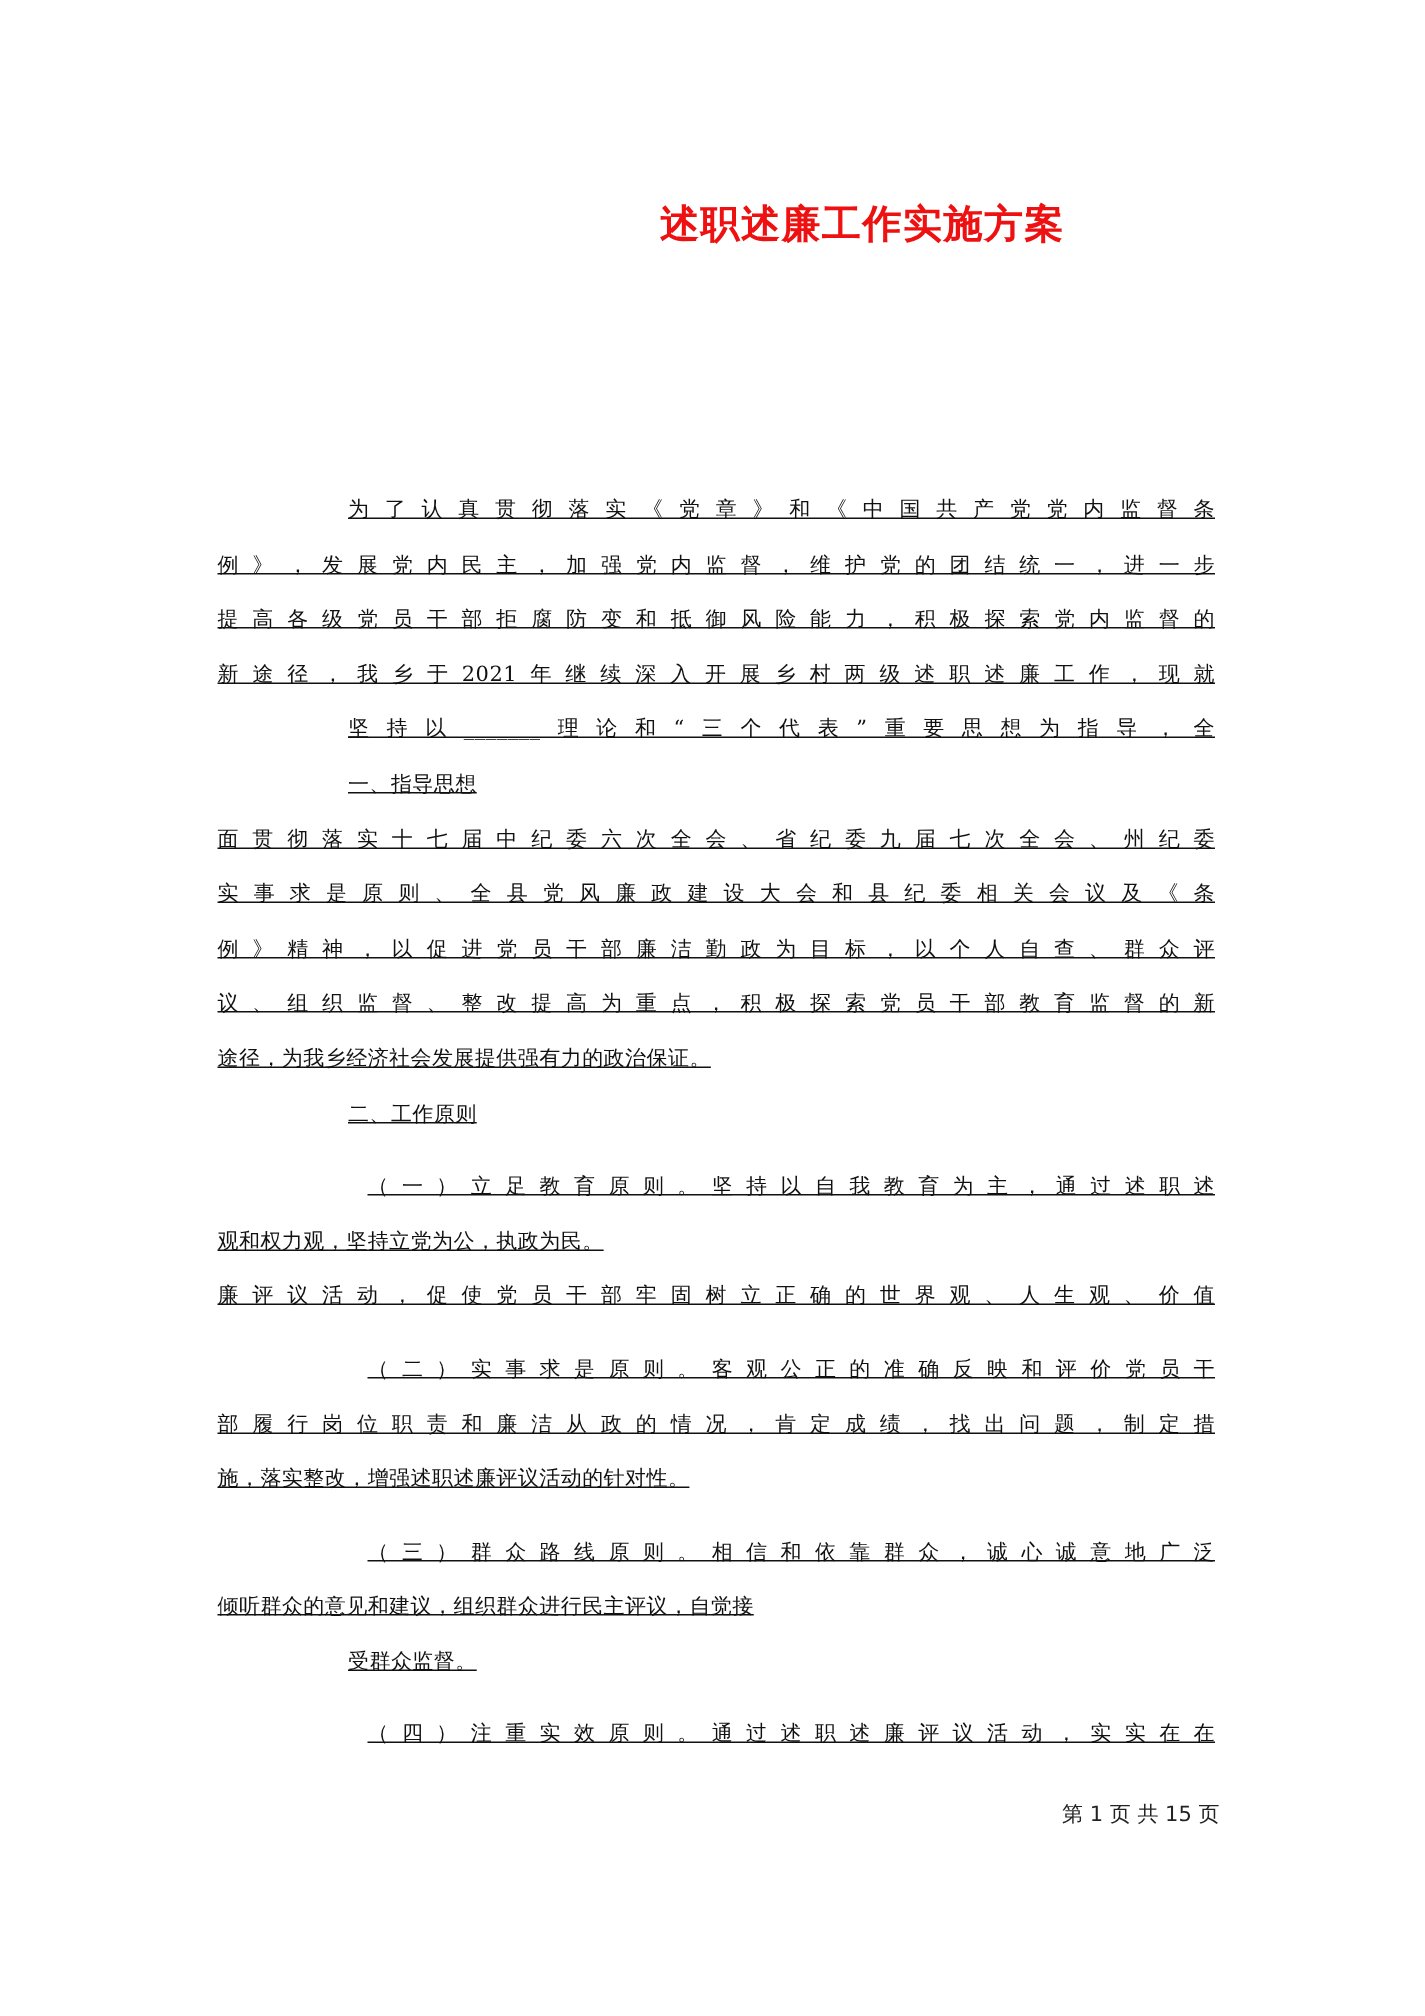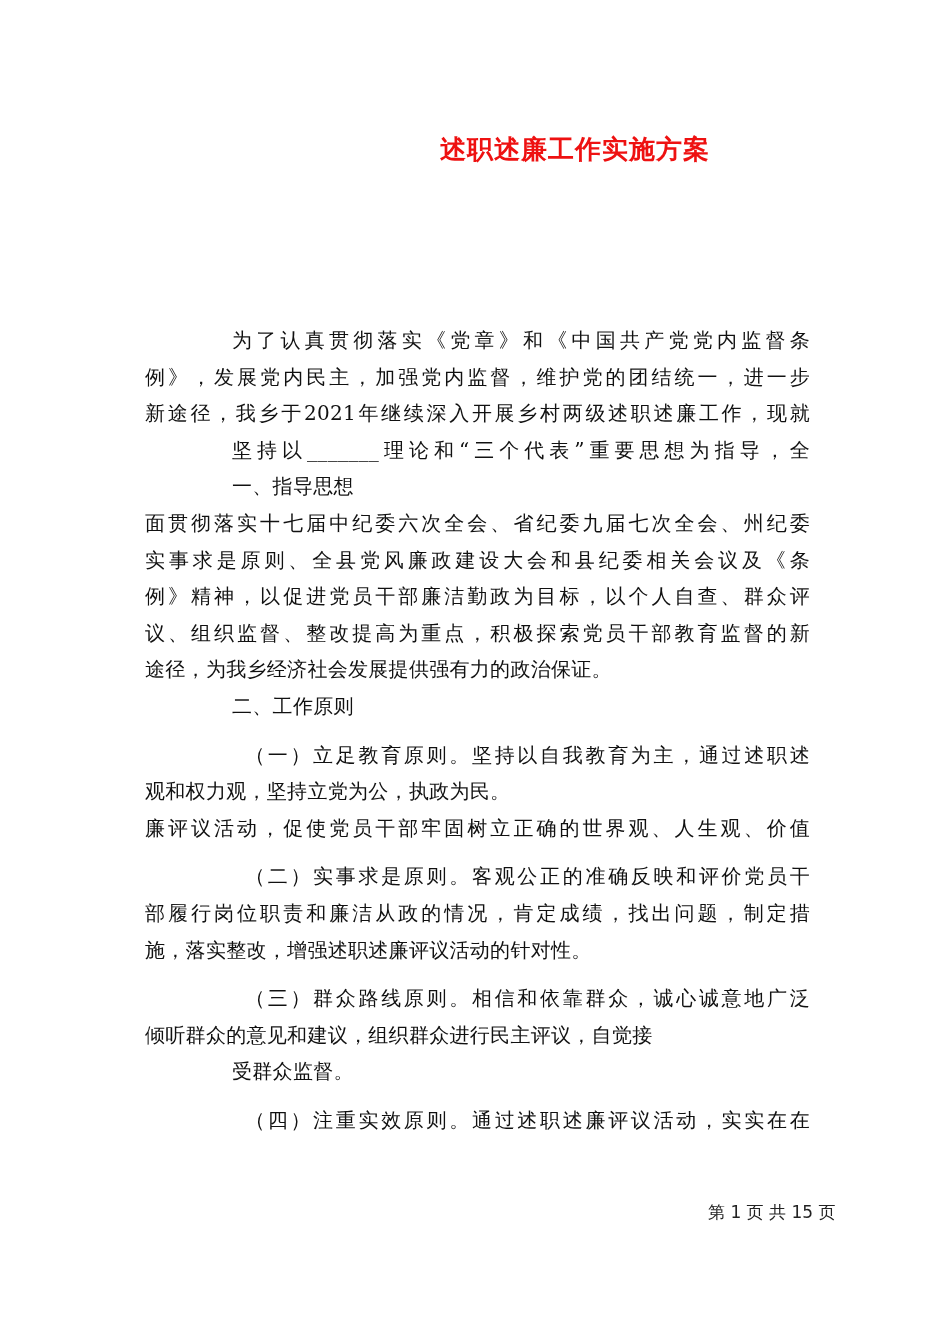--- a/index.html
+++ b/index.html
@@ -2,36 +2,37 @@
 <html><head>
   <meta charset="utf-8">
   <style>
     html, body { margin: 0; padding: 0; background: #ffffff; }
     body { width: 950px; height: 1344px; position: relative; overflow: hidden;
       font-family: "DejaVu Serif", "Liberation Serif", serif; color: #111; }
     .title { position: absolute; top: 132px; left: 0; width: 1150px; text-align: center;
       font-size: 26px; font-weight: bold; color: #ee1111; letter-spacing: 1px;
       font-family: "DejaVu Sans", "Liberation Sans", sans-serif; }
     .body { position: absolute; left: 145px; top: 322px; width: 665px; }
-    .line { height: 36.6px; line-height: 36.6px; font-size: 20px; white-space: nowrap;
-      letter-spacing: 0.3px; text-align: justify; text-align-last: justify; }
+    .line { height: 36.6px; line-height: 36.6px; font-size: 14px; white-space: nowrap;
+      letter-spacing: 0.3px; text-align: justify; text-align-last: justify; text-decoration: underline; }
     .line.last { text-align-last: left; }
     .ind { padding-left: 87px; }
     .ind2 { padding-left: 100px; margin-top: 12px; }
-    .footer { position: absolute; top: 1201px; left: 708px; font-size: 17px; color: #222;
+    .footer { position: absolute; top: 1201px; left: 708px; font-size: 14px; color: #222;
       font-family: "DejaVu Sans", "Liberation Sans", sans-serif; }
   </style>
 </head>
 <body>
 
 <div class="title">述职述廉工作实施方案</div>
 
 <div class="body">
   <div class="line ind">为了认真贯彻落实《党章》和《中国共产党党内监督条</div>
   <div class="line">例》，发展党内民主，加强党内监督，维护党的团结统一，进一步</div>
+  <div class="line">提高各级党员干部拒腐防变和抵御风险能力，积极探索党内监督的</div>
   <div class="line">新途径，我乡于2021年继续深入开展乡村两级述职述廉工作，现就</div>
   <div class="line ind"> 坚持以_______理论和“三个代表”重要思想为指导，全</div>
   <div class="line last ind">一、指导思想</div>
   <div class="line">面贯彻落实十七届中纪委六次全会、省纪委九届七次全会、州纪委</div>
   <div class="line">实事求是原则、全县党风廉政建设大会和县纪委相关会议及《条</div>
   <div class="line">例》精神，以促进党员干部廉洁勤政为目标，以个人自查、群众评</div>
   <div class="line">议、组织监督、整改提高为重点，积极探索党员干部教育监督的新</div>
   <div class="line last">途径，为我乡经济社会发展提供强有力的政治保证。</div>
   <div class="line last ind">二、工作原则</div>
   <div class="line ind2">（一）立足教育原则。坚持以自我教育为主，通过述职述</div>

